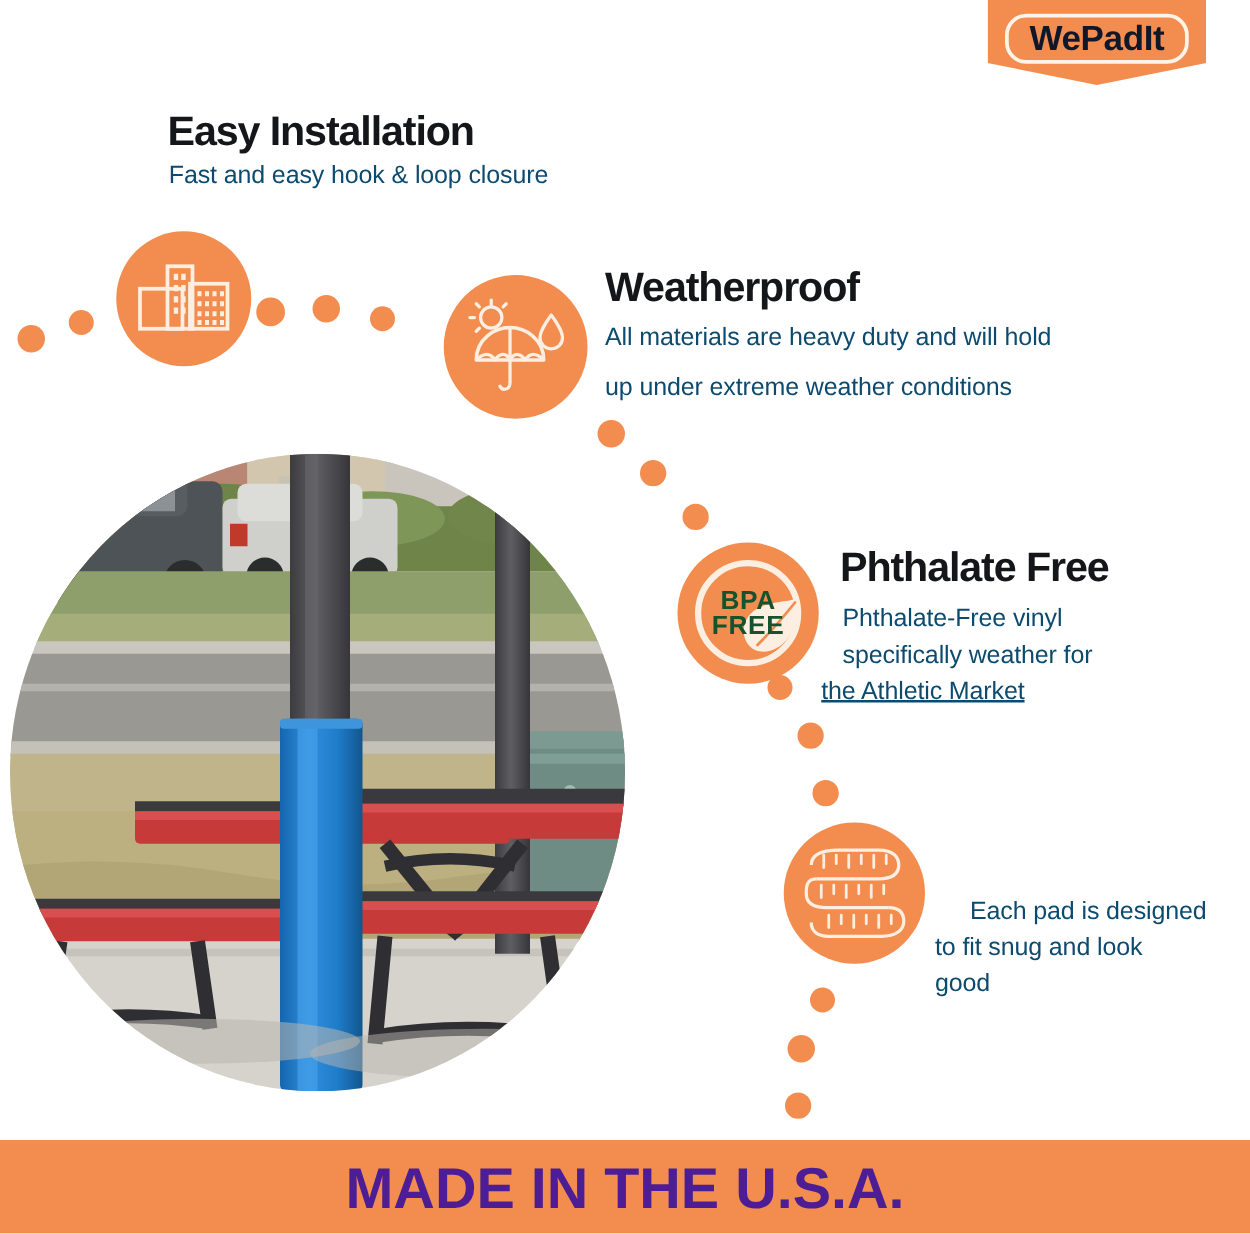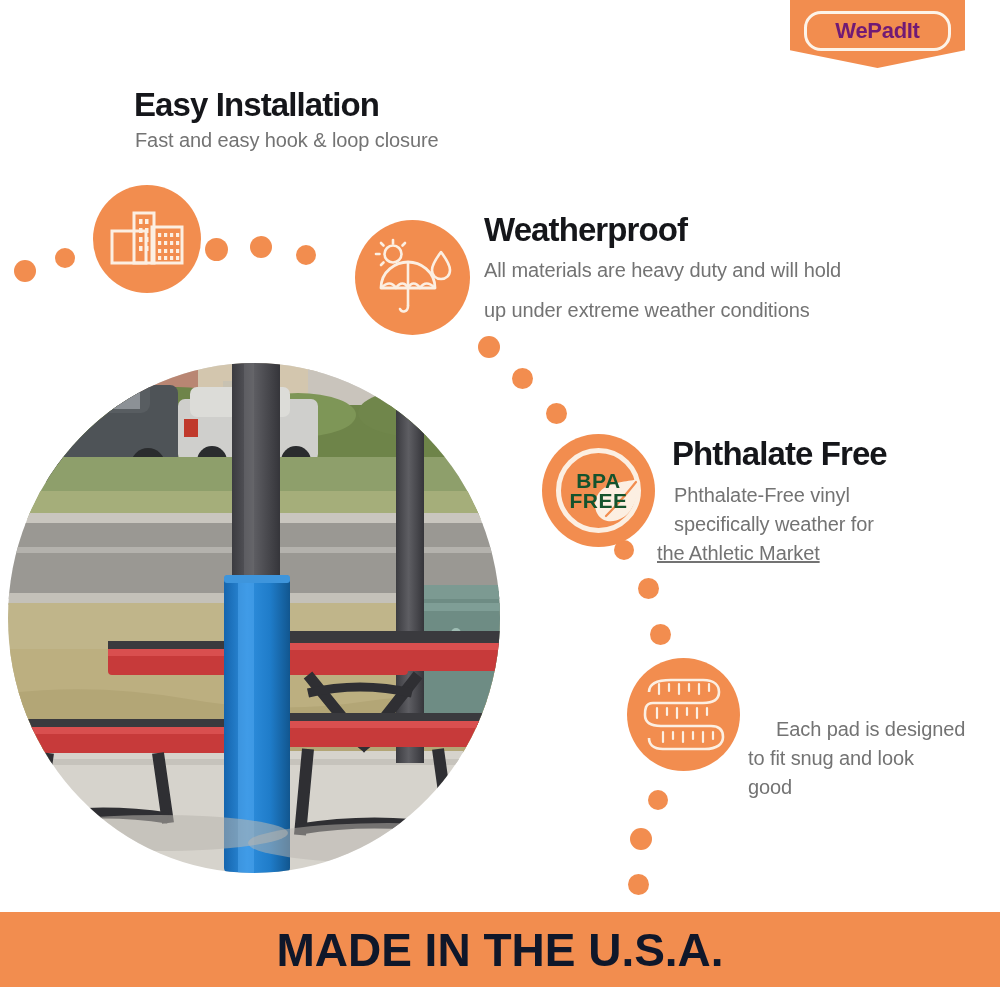--- a/index.html
+++ b/index.html
@@ -35,42 +35,42 @@
     top: 11px;
     right: 14px;
     height: 34px;
     border: 3px solid #FDF3E8;
     border-radius: 17px;
     display: flex;
     align-items: center;
     justify-content: center;
   }
   .logo-text {
-    color: #701a75;
-    font-size: 22px;
+    color: #0f172a;
+    font-size: 28px;
     font-weight: bold;
     letter-spacing: -0.3px;
     line-height: 1;
     white-space: nowrap;
   }
 
   
   .feat-title {
     position: absolute;
     font-size: 33px;
     font-weight: bold;
     color: #15161a;
     letter-spacing: -0.9px;
     line-height: 1.05;
     white-space: nowrap;
   }
   .feat-body {
     position: absolute;
     font-size: 20px;
-    color: #737373;
+    color: #0c4a6e;
     line-height: 1.42;
     letter-spacing: -0.1px;
   }
 
   
   .icon-circle {
     position: absolute;
     border-radius: 50%;
     background: #F28D4F;
     display: flex;
@@ -103,21 +103,21 @@
     left: 0;
     bottom: 0;
     width: 1000px;
     height: 75px;
     background: #F28D4F;
     display: flex;
     align-items: center;
     justify-content: center;
   }
   .banner-text {
-    color: #0f172a;
+    color: #4c1d95;
     font-size: 46px;
     font-weight: bold;
     letter-spacing: 0px;
     line-height: 1;
   }
 
   .bpa-ring {
     position: absolute;
     left: 14px; top: 14px; right: 14px; bottom: 14px;
     border: 5px solid #FCEFE2;

